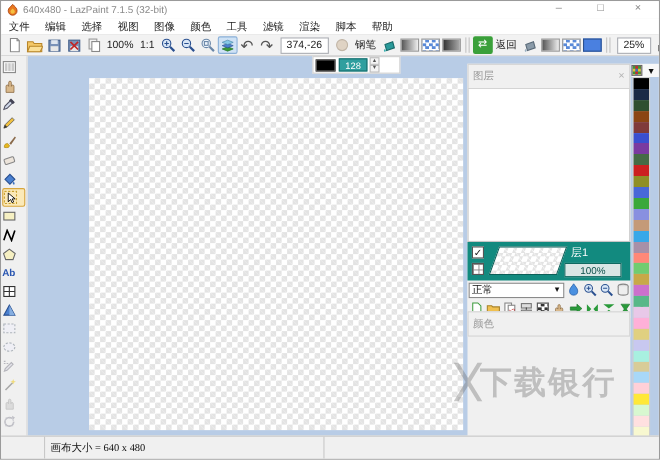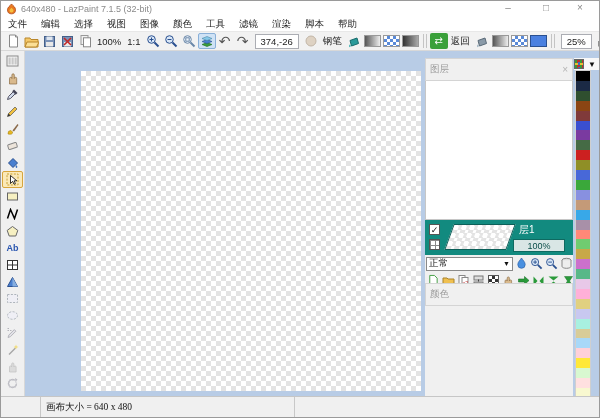--- a/index.html
+++ b/index.html
@@ -26,21 +26,21 @@
   .f-dark{background:linear-gradient(90deg,#333,#aaa);}
   .f-solid{background:#4a80e0;}
   
   #penstrip{position:absolute;left:283px;top:50px;width:80px;height:16px;background:#fff;border:1px solid #cfcfcf;z-index:4;display:flex;align-items:center;padding:0 2px;}
   #pencolor{width:18px;height:11px;background:#000;border:1px solid #666;flex:none;}
   #penalpha{width:26px;height:12px;background:#2f9f9f;color:#fff;font-size:8.5px;text-align:center;line-height:12px;margin-left:3px;border:1px solid #1a6f6f;flex:none;}
   .spin{display:flex;flex-direction:column;margin-left:2px;}
   .spin span{font-size:5px;color:#555;line-height:5px;width:9px;text-align:center;border:1px solid #bbb;background:#f4f4f4;}
   
   #sidebar{position:absolute;left:0;top:50px;width:24px;bottom:21px;background:#f0f0f0;border-right:1px solid #d8d8d8;display:flex;flex-direction:column;align-items:center;padding-top:1px;}
-  .tool{width:21px;height:17px;display:flex;align-items:center;justify-content:center;flex:none;}
+  .tool{width:21px;height:17px;display:flex;align-items:center;justify-content:flex-start;flex:none;}
   .tool.active{background:#fbe9b8;border:1px solid #d8a63c;border-radius:2px;}
   .tool.disabled{opacity:.38;}
   .ablabel{font-size:9px;font-weight:bold;color:#2a56b0;}
   
   #workspace{position:absolute;left:24px;top:50px;right:0;bottom:21px;background:#b8cce6;}
   .checker{background-color:#fff;background-image:linear-gradient(45deg,#e3e3e3 25%,transparent 25% 75%,#e3e3e3 75%),linear-gradient(45deg,#e3e3e3 25%,transparent 25% 75%,#e3e3e3 75%);background-size:10px 10px;background-position:0 0,5px 5px;}
   #canvas{position:absolute;left:56px;top:20px;width:340px;height:320px;}
   
   #layers-panel{position:absolute;left:424px;top:57px;width:148px;height:225px;z-index:3;background:#f0f0f0;}
   .phead{height:23px;background:#f0f0f0;display:flex;align-items:center;border:1px solid #d4d4d4;}
@@ -222,20 +222,28 @@
     <span class="vsep"></span>
     <span class="tbox" style="min-width:30px;text-align:right;">25%</span>
     <span class="tbtn">
         <svg width="13" height="13" viewBox="0 0 13 13">
           <path d="M1.5 6h2v5.5h-2z" fill="#333"></path>
           <path d="M4.5 11.5h4.6q1.7 0 1.9-1.6l.4-3q.2-1.4-1.3-1.4H7.4l.8-2.7q.4-1.6-.9-1.6h-.6L4.5 6z" fill="#333"></path>
         </svg>
       </span>
   </div>
 
+  <div id="penstrip">
+    <span id="pencolor"></span>
+    <span id="penalpha">128</span>
+    <span class="spin">
+        <span>▲</span>
+        <span>▼</span>
+      </span>
+  </div>
 
   <div id="workspace">
     <div id="canvas" class="checker"></div>
   </div>
 
   <div id="sidebar">
     <span class="tool">
         <svg width="13" height="12" viewBox="0 0 13 12">
           <rect x="1" y="1" width="11" height="10" fill="#f8f8f8" stroke="#888"></rect>
           <rect x="2.5" y="2.5" width="2.2" height="7" fill="#c8c8c8"></rect>
@@ -502,15 +510,16 @@
       <div class="pswatch" style="background: rgb(248, 248, 208);"></div>
     </div>
 
   <div id="statusbar">
     <div class="cell" style="width:40px;"></div>
     <div class="cell" style="width:254px;font-family:Liberation Serif, serif;">画布大小 = 640 x 480</div>
     <div class="cell" style="flex:1;border-right:none;"></div>
   </div>
 
   <div id="watermark">
+    <div class="big"><span style="display:inline-block;transform:scaleX(1.2);">╳</span><span>下载银行</span></div>
   </div>
 
 </div>
 
 </body></html>

